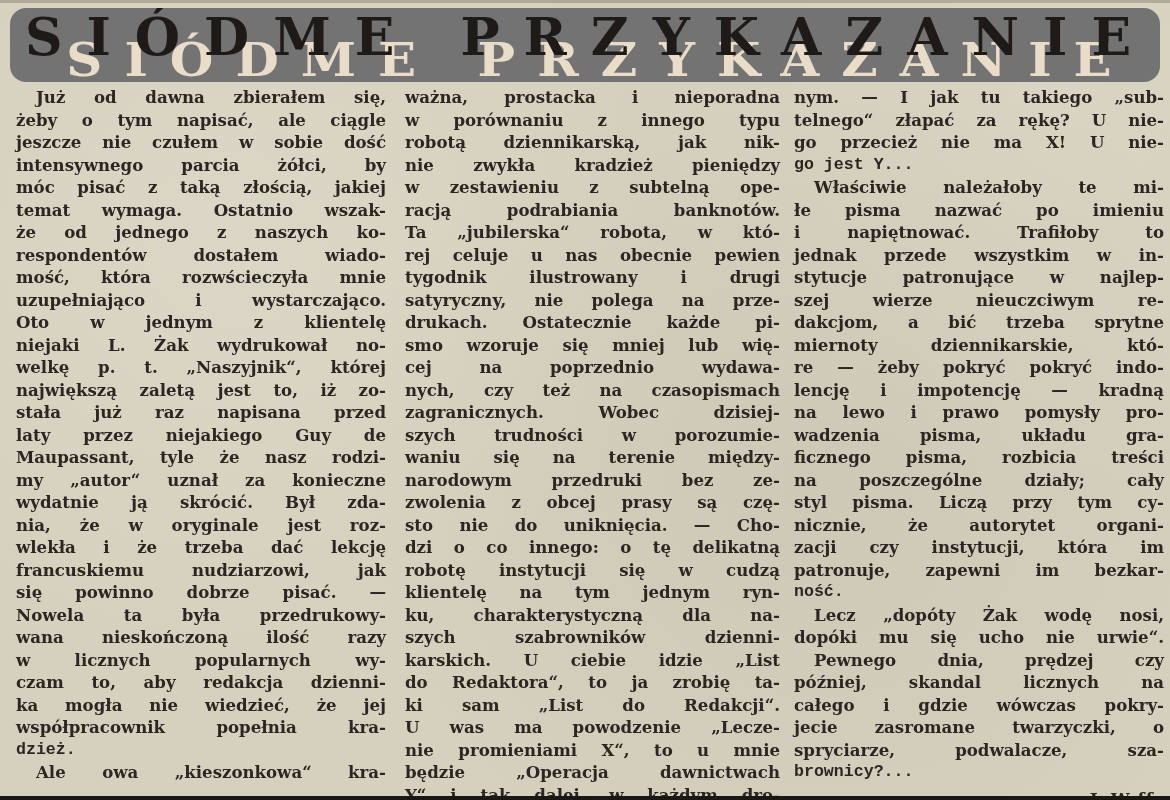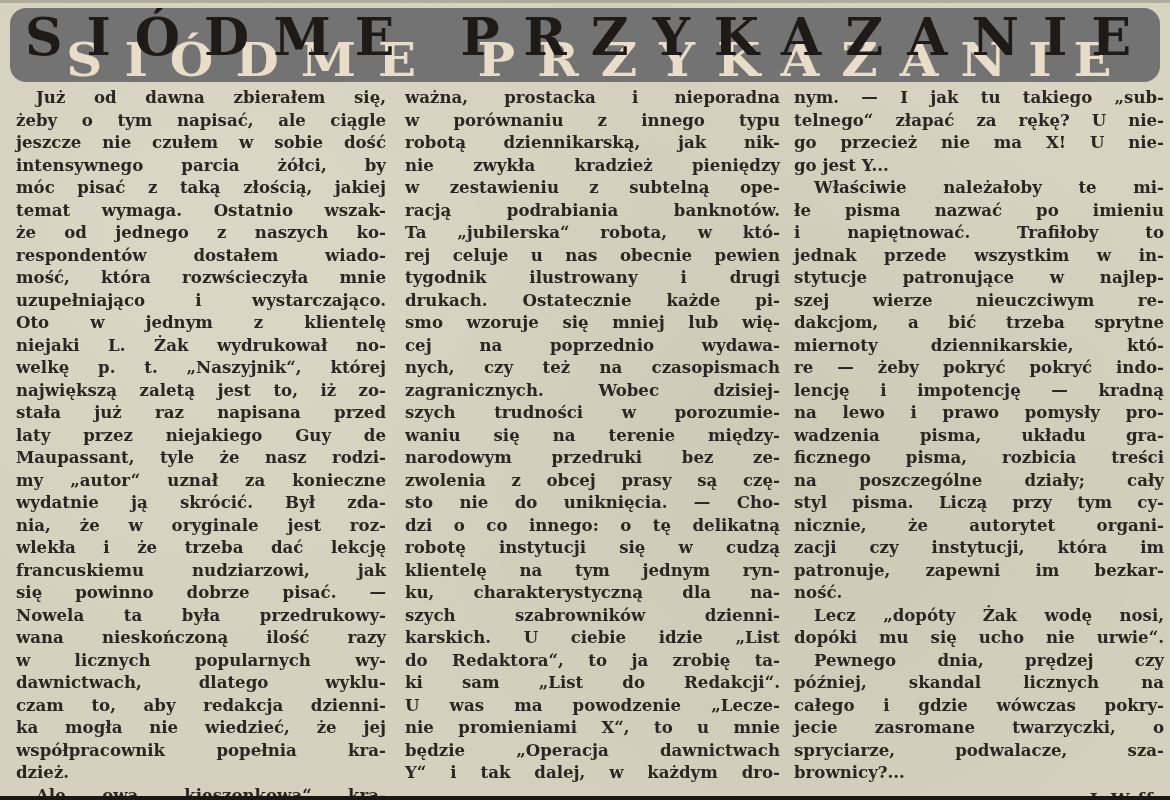--- a/index.html
+++ b/index.html
@@ -77,20 +77,21 @@
     .line {
       display: block;
       text-align: justify;
       text-align-last: justify;
       white-space: nowrap;
       height: 22.5px;
       overflow: visible;
     }
     .line.last {
       text-align-last: left;
+      font-family: Liberation Mono, monospace;
     }
     .line.indent {
       padding-left: 20px;
     }
     .signature {
       display: block;
       text-align: right;
       font-weight: bold;
       margin-top: 4px;
       padding-right: 4px;
@@ -144,37 +145,37 @@
     <span class="line">Maupassant, tyle że nasz rodzi-</span>
     <span class="line">my „autor“ uznał za konieczne</span>
     <span class="line">wydatnie ją skrócić. Był zda-</span>
     <span class="line">nia, że w oryginale jest roz-</span>
     <span class="line">wlekła i że trzeba dać lekcję</span>
     <span class="line">francuskiemu nudziarzowi, jak</span>
     <span class="line">się powinno dobrze pisać. —</span>
     <span class="line">Nowela ta była przedrukowy-</span>
     <span class="line">wana nieskończoną ilość razy</span>
     <span class="line">w licznych popularnych wy-</span>
-    <span class="line">dawnictwach, dlatego wyklu-</span>
     <span class="line">czam to, aby redakcja dzienni-</span>
     <span class="line">ka mogła nie wiedzieć, że jej</span>
     <span class="line">współpracownik popełnia kra-</span>
     <span class="line last">dzież.</span>
     <span class="line indent">Ale owa „kieszonkowa“ kra-</span>
   </div>
 <div class="column col-2">
     <span class="line">ważna, prostacka i nieporadna</span>
     <span class="line">w porównaniu z innego typu</span>
     <span class="line">robotą dziennikarską, jak nik-</span>
     <span class="line">nie zwykła kradzież pieniędzy</span>
     <span class="line">w zestawieniu z subtelną ope-</span>
     <span class="line">racją podrabiania banknotów.</span>
     <span class="line">Ta „jubilerska“ robota, w któ-</span>
     <span class="line">rej celuje u nas obecnie pewien</span>
     <span class="line">tygodnik ilustrowany i drugi</span>
+    <span class="line">satyryczny, nie polega na prze-</span>
     <span class="line">drukach. Ostatecznie każde pi-</span>
     <span class="line">smo wzoruje się mniej lub wię-</span>
     <span class="line">cej na poprzednio wydawa-</span>
     <span class="line">nych, czy też na czasopismach</span>
     <span class="line">zagranicznych. Wobec dzisiej-</span>
     <span class="line">szych trudności w porozumie-</span>
     <span class="line">waniu się na terenie między-</span>
     <span class="line">narodowym przedruki bez ze-</span>
     <span class="line">zwolenia z obcej prasy są czę-</span>
     <span class="line">sto nie do uniknięcia. — Cho-</span>

